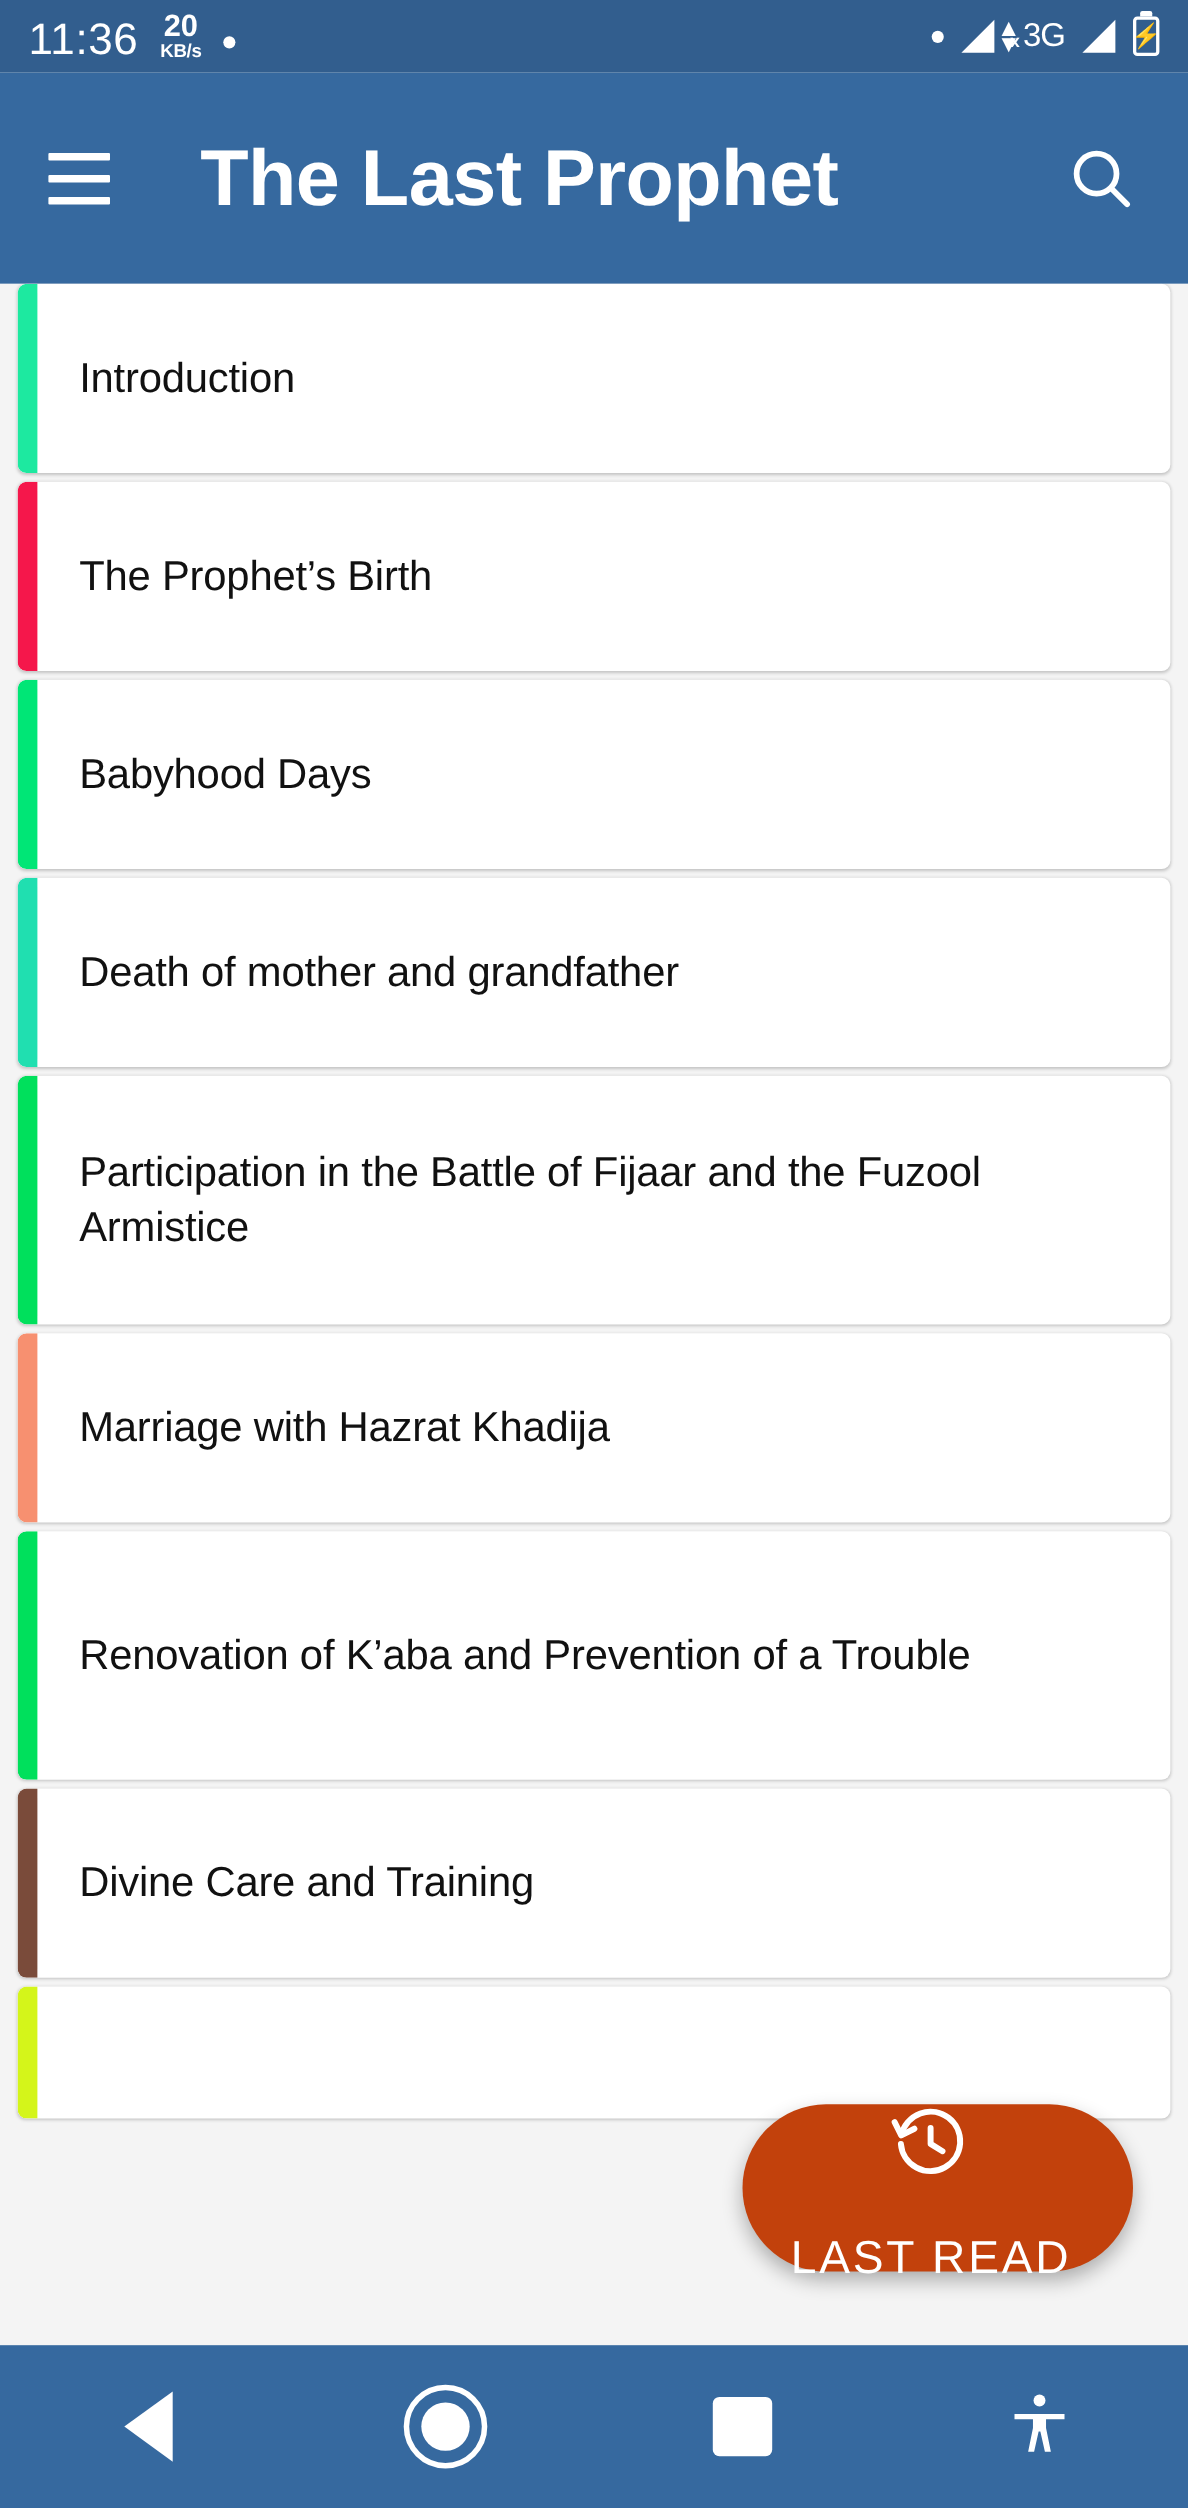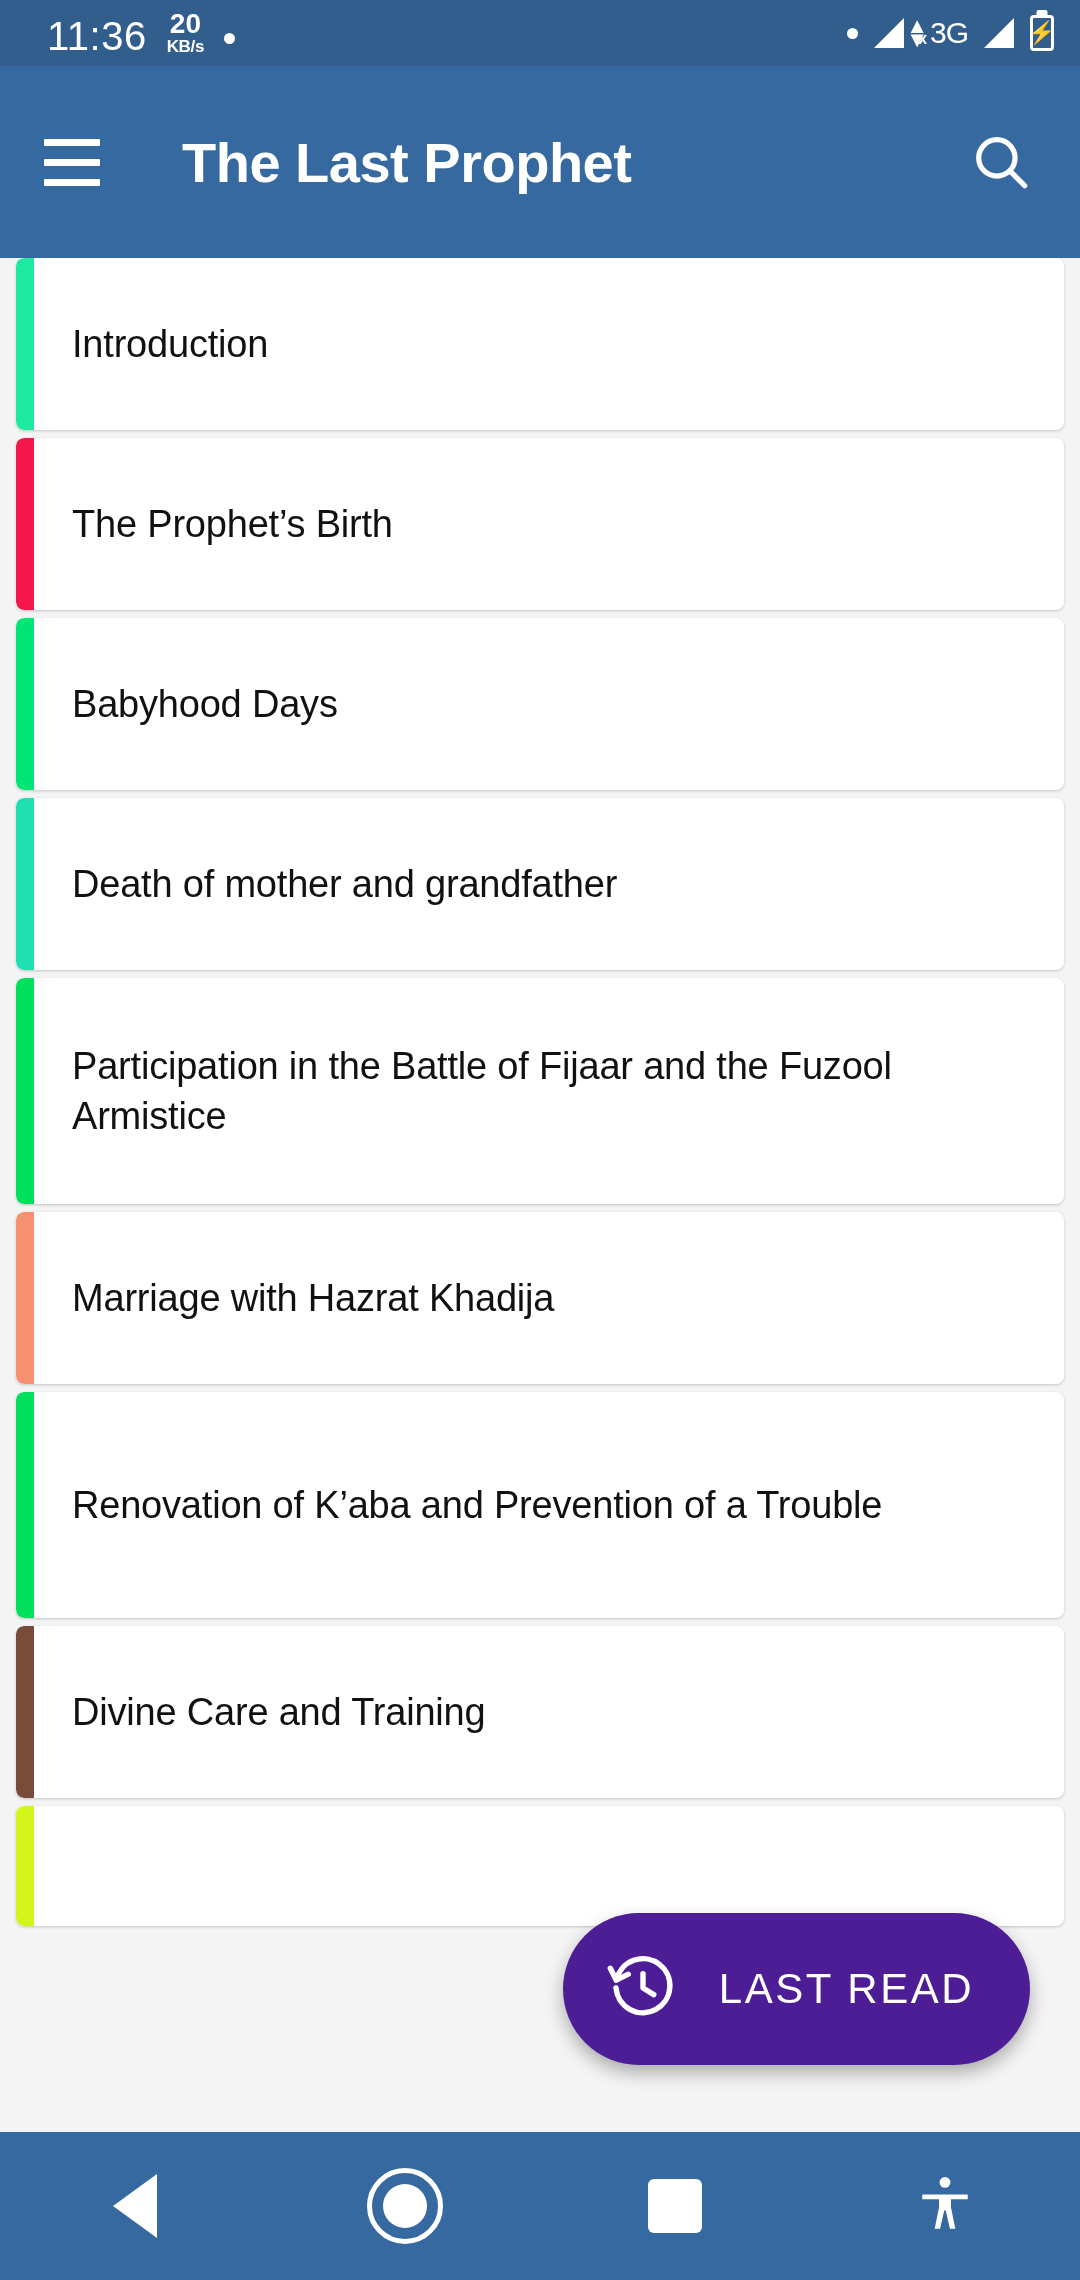--- a/index.html
+++ b/index.html
@@ -11,21 +11,21 @@
   }
   .phone { position:relative; width:1080px; height:2280px; background:#f2f2f2; }
 
   
   .statusbar {
     position:absolute; top:0; left:0; width:1080px; height:66px;
     background:#325E8E; color:#ffffff;
     display:flex; align-items:center; padding:0 26px;
   }
   .sb-left { display:flex; align-items:flex-end; gap:20px; }
-  .sb-clock { font-size:40px; font-weight:400; letter-spacing:0.5px; line-height:1;margin-left:21px; }
+  .sb-clock { font-size:40px; font-weight:400; letter-spacing:0.5px; line-height:1; }
   .sb-net { display:flex; flex-direction:column; align-items:center; line-height:1; margin-bottom:1px;}
   .sb-net-num { font-size:28px; font-weight:700; }
   .sb-net-unit { font-size:17px; font-weight:700; letter-spacing:-0.3px; }
   .sb-dot { width:11px; height:11px; border-radius:50%; background:#fff; margin-bottom:12px; }
   .sb-right { margin-left:auto; display:flex; align-items:center; gap:16px; }
   .sb-right .sb-dot { margin-bottom:0; }
   .sig-group { display:flex; align-items:center; gap:2px; }
   .sig-tri {
     width:0;height:0;border-style:solid;border-width:0 0 30px 30px;
     border-color:transparent transparent #fff transparent; position:relative;
@@ -44,21 +44,21 @@
   .bolt { font-size:22px; line-height:1; color:#fff; }
 
   
   .appbar {
     position:absolute; top:66px; left:0; width:1080px; height:192px;
     background:#36699F; display:flex; align-items:center; padding:0 44px;
   }
   .hamburger { width:56px; display:flex; flex-direction:column; gap:13px; cursor:pointer; }
   .hamburger span { display:block; height:7px; background:#fff; border-radius:1px; }
   .appbar-title {
-    color:#ffffff; font-size:56px; font-weight:700; margin-left:82px;
+    color:#ffffff; font-size:72px; font-weight:700; margin-left:82px;
     letter-spacing:-0.5px; white-space:nowrap;
   }
   .search-btn { margin-left:auto; width:70px; height:70px; display:flex; align-items:center; justify-content:center; cursor:pointer; }
 
   
   .list {
     position:absolute; top:258px; left:0; width:1080px; height:1876px;
     overflow:hidden; background:#f4f4f4;
   }
   .card {
@@ -74,24 +74,24 @@
     padding:0 42px 0 56px; font-size:38px; color:#111111;
     line-height:1.32; font-weight:400; letter-spacing:-0.2px;
   }
   .card.two-line { min-height:226px; }
   .card.clipped { min-height:120px; }
 
   
   .fab {
     position:absolute; right:50px; bottom:215px;
     height:152px; padding:0 56px 0 44px;
-    background:#4c1d95; border-radius:76px;
+    background:#c2410c; border-radius:76px;
     display:flex; align-items:center; gap:40px;
     box-shadow:0 8px 18px rgba(0,0,0,0.30);
-    cursor:pointer; border:none;
+    cursor:pointer; border:none;flex-direction:column;
   }
   .fab-label {
     color:#ffffff; font-size:42px; font-weight:500; letter-spacing:2.5px;
     white-space:nowrap;
   }
 
   
   .navbar {
     position:absolute; bottom:0; left:0; width:1080px; height:148px;
     background:#36699F; display:flex; align-items:center;

